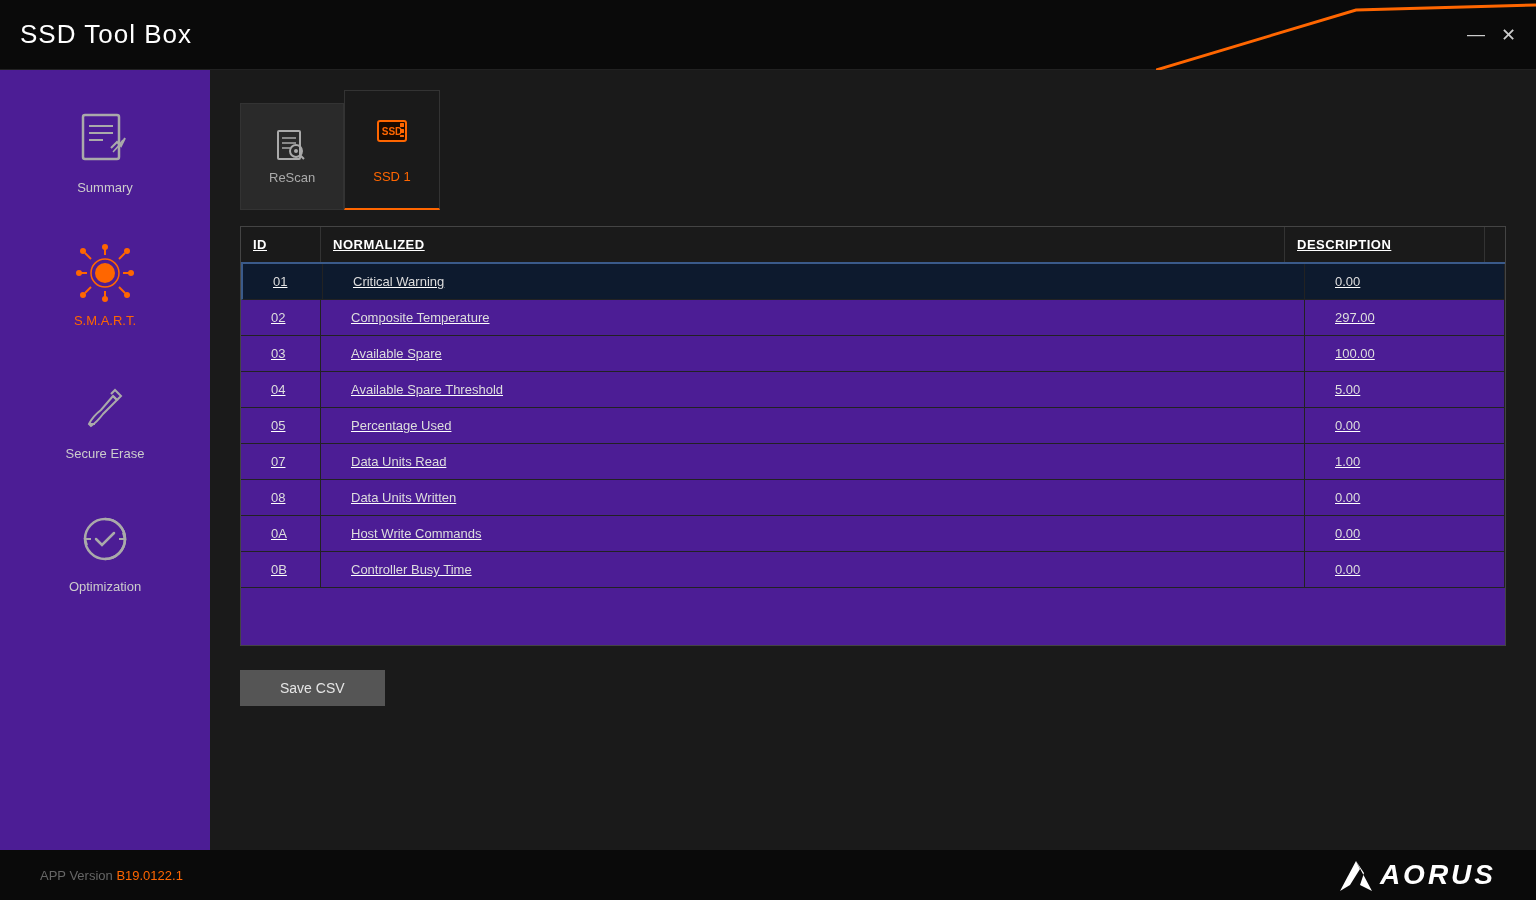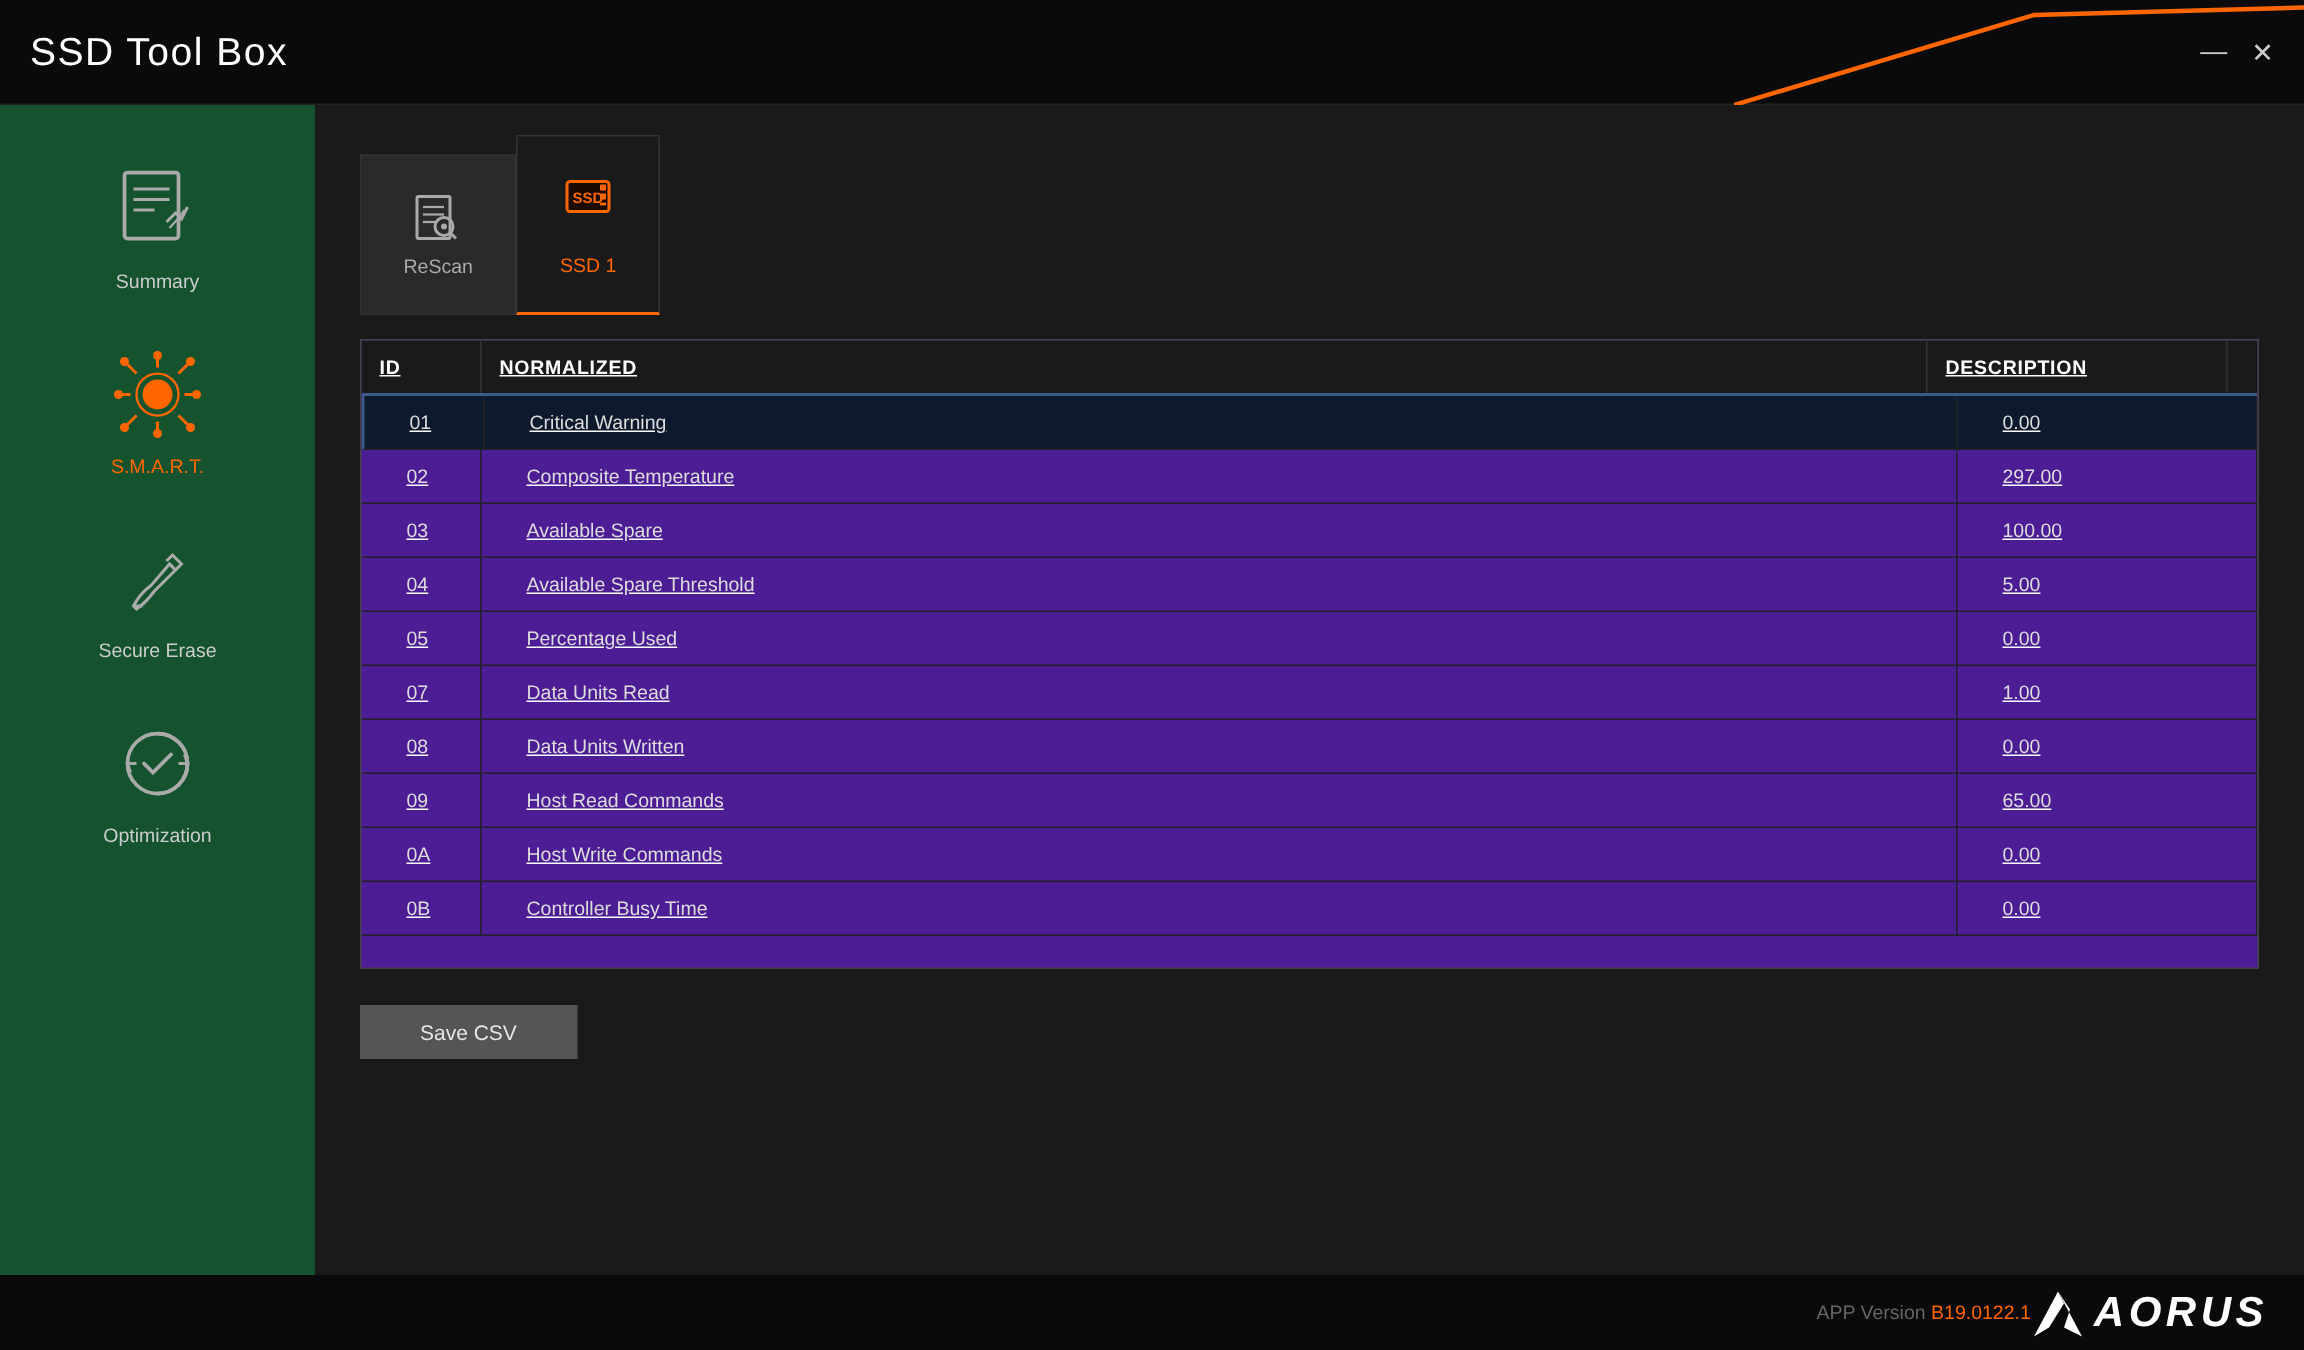--- a/index.html
+++ b/index.html
@@ -58,25 +58,26 @@
 
     
     .main-layout {
       display: flex;
       height: calc(900px - 70px);
     }
 
     
     .sidebar {
       width: 210px;
-      background: #14532d;
+      background: #4c1d95;
       display: flex;
       flex-direction: column;
       align-items: center;
       padding-top: 20px;
+      gap: 10px;
       flex-shrink: 0;
     }
     .sidebar-item {
       width: 100%;
       display: flex;
       flex-direction: column;
       align-items: center;
       padding: 18px 10px;
       cursor: pointer;
       gap: 8px;
@@ -199,22 +200,22 @@
     
     .bottom-bar {
       position: absolute;
       bottom: 0;
       left: 0;
       right: 0;
       height: 50px;
       background: #0a0a0a;
       display: flex;
       align-items: center;
-      justify-content: flex-end;
-      padding: 0 24px;
+      justify-content: space-between;
+      padding: 0 40px;
     }
     .version-label {
       font-size: 13px;
       color: #666;
     }
     .version-num { color: #ff6600; }
 
     
     .aorus-logo {
       display: flex;
@@ -393,25 +394,20 @@
     <div class="table-cell">07</div>
     <div class="table-cell">Data Units Read</div>
     <div class="table-cell">1.00</div>
   </div>
           <div class="table-row">
     <div class="table-cell">08</div>
     <div class="table-cell">Data Units Written</div>
     <div class="table-cell">0.00</div>
   </div>
           <div class="table-row">
-    <div class="table-cell">09</div>
-    <div class="table-cell">Host Read Commands</div>
-    <div class="table-cell">65.00</div>
-  </div>
-          <div class="table-row">
     <div class="table-cell">0A</div>
     <div class="table-cell">Host Write Commands</div>
     <div class="table-cell">0.00</div>
   </div>
           <div class="table-row">
     <div class="table-cell">0B</div>
     <div class="table-cell">Controller Busy Time</div>
     <div class="table-cell">0.00</div>
   </div>
         </div>

